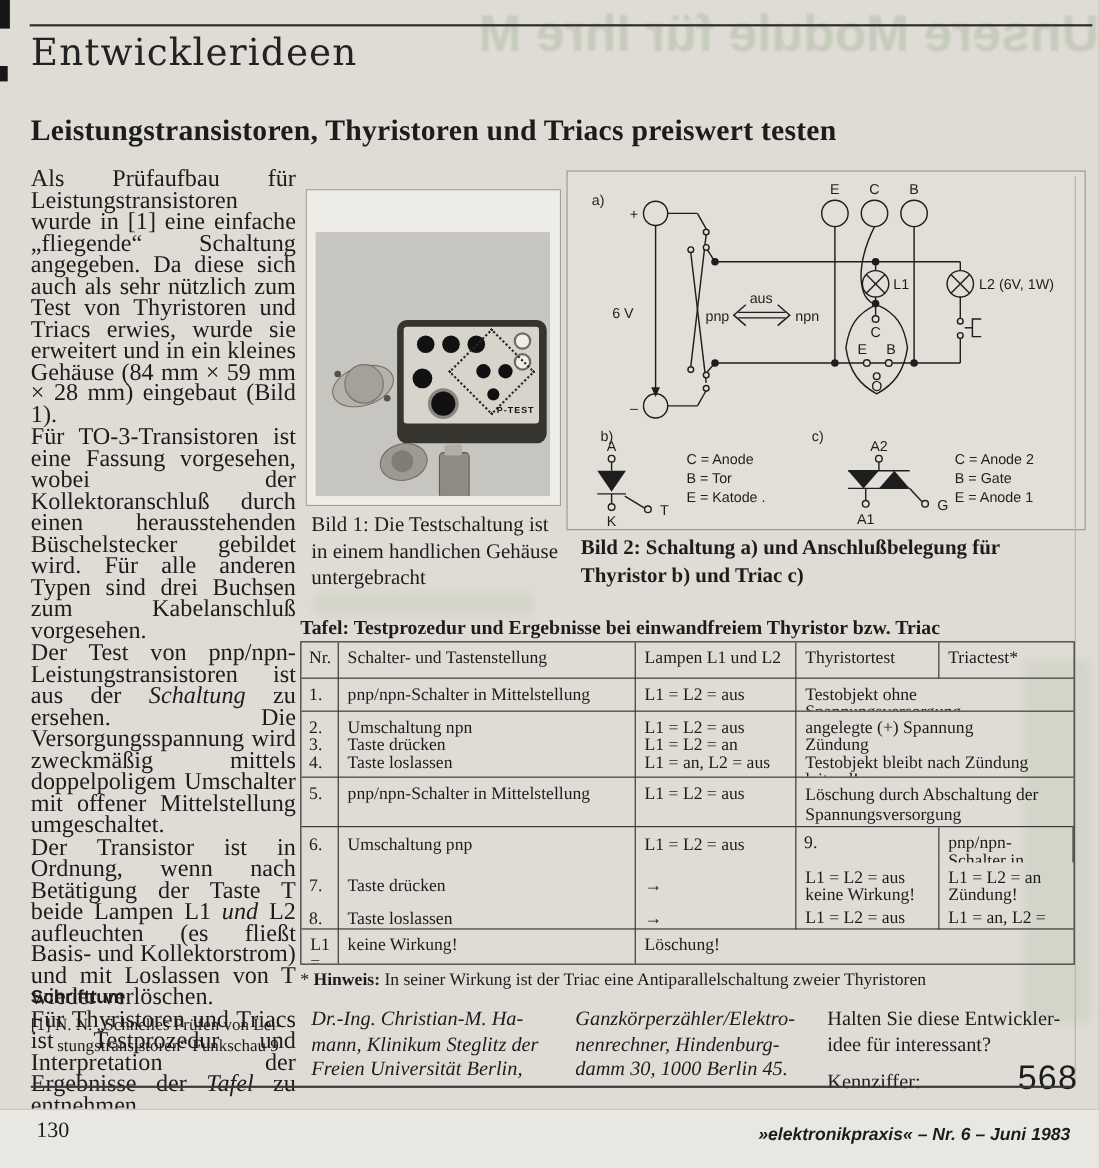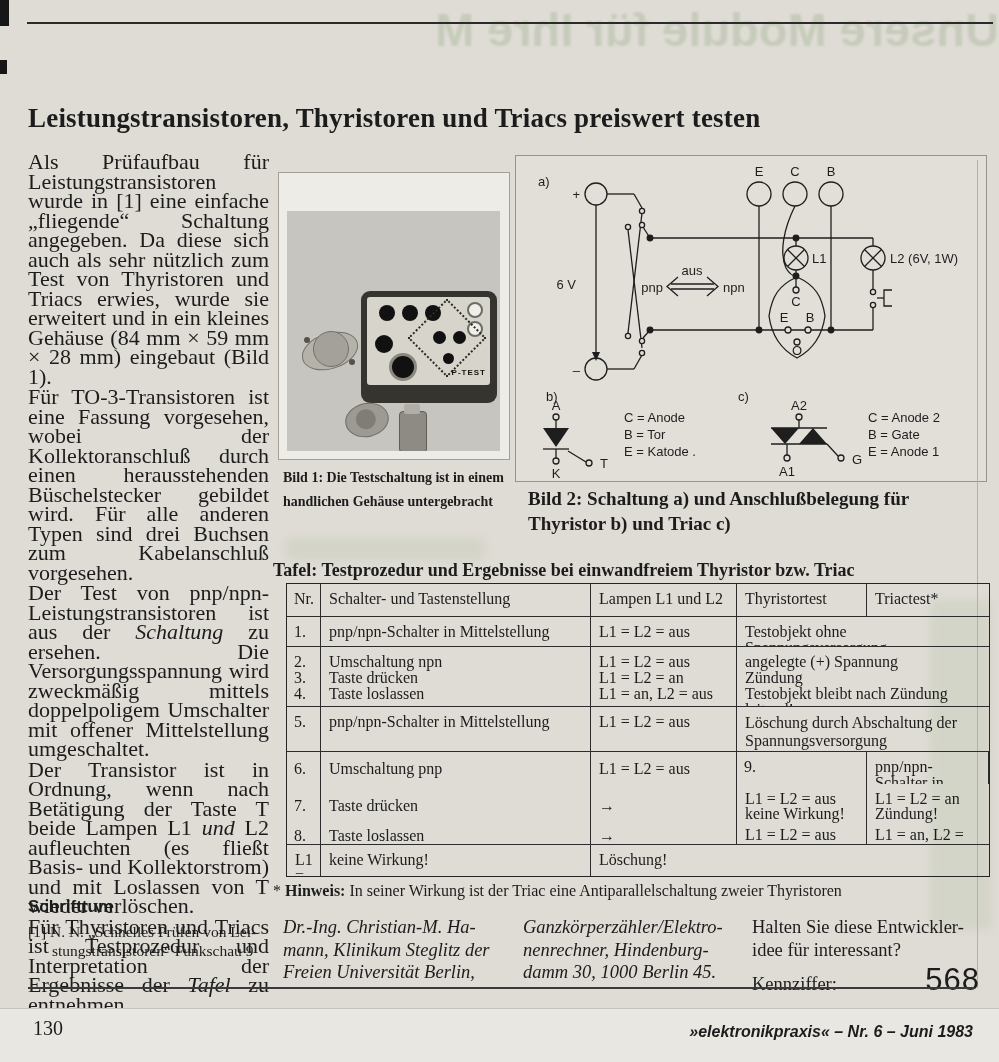--- a/index.html
+++ b/index.html
@@ -37,30 +37,30 @@
       font-size:8px;font-weight:bold;letter-spacing:1px;color:#15150f;}
   #to3{position:absolute;left:14px;top:116px;width:56px;height:44px;}
   #to3 .flange{position:absolute;left:0;top:6px;width:56px;height:34px;background:#b5b2aa;border:1px solid #73716a;border-radius:50%;transform:rotate(-18deg);}
   #to3 .can{position:absolute;left:12px;top:4px;width:34px;height:34px;background:#a3a199;border:1px solid #73716a;border-radius:50%;}
   #to3 .hole1,#to3 .hole2{position:absolute;width:6px;height:6px;border-radius:50%;background:#54524c;}
   #to3 .hole1{left:3px;top:10px;} #to3 .hole2{right:2px;bottom:6px;}
   #small-tr{position:absolute;left:58px;top:192px;width:42px;height:32px;background:#9c9a92;border:1px solid #6e6c65;border-radius:50%;transform:rotate(-12deg);}
   #small-tr .cap{position:absolute;left:10px;top:5px;width:20px;height:20px;background:#7f7d76;border-radius:50%;}
   #plug{position:absolute;left:112px;top:200px;width:26px;height:40px;background:#8d8b84;border:1px solid #5f5d57;border-radius:4px;}
   #plug .cap{position:absolute;left:4px;top:-8px;width:16px;height:10px;background:#b0aea6;border-radius:2px;}
-  #fig1-caption{left:283px;top:466px;width:228px;font-size:14px;font-weight:bold;line-height:24px;}
+  #fig1-caption{left:283px;top:466px;width:228px;font-size:19px;font-weight:normal;line-height:24px;}
   
   #fig2-box{left:515px;top:155px;width:470px;height:325px;background:#e2dfd8;border:1px solid #97948c;}
   #fig2-caption{left:528px;top:486px;width:452px;font-size:19px;font-weight:bold;line-height:25px;}
   #fig2-svg text{font-family:"Liberation Sans",sans-serif;font-size:13px;fill:#1e1e1e;}
   
   #col-rule{left:977px;top:160px;width:1px;height:828px;background:#b3b0a8;}
   
   #table-title{left:273px;top:560px;font-size:18px;font-weight:bold;}
-  #ttable{left:286px;top:583px;width:702px;height:292px;display:grid;border:1.5px solid #242424;
+  #ttable{left:273px;top:583px;width:702px;height:292px;display:grid;border:1.5px solid #242424;
       grid-template-columns:34px 270px 146px 130px 122px;
       grid-template-rows:33px 30px 60px 45px 32px 61px 31px;
       font-size:16px;line-height:16px;background:transparent;}
   .cell{padding:7px 6px 0 8px;overflow:hidden;}
   .br{border-right:1px solid #2c2c2c;} .bb{border-bottom:1px solid #2c2c2c;}
   .c-nr{padding-left:7px;}
   .ml{line-height:16px;} .ml div{margin-top:0;} 
   .gl1{padding-top:2px;} .gl2{margin-top:21px;} .gl3{margin-top:14px;}
   .sub1{line-height:15px;} .sub2{margin-top:6px;}
   #footnote{left:273px;top:882px;width:710px;font-size:16px;}
@@ -86,20 +86,21 @@
     <span>Unsere Module für Ihre M</span>
   </div>
   <div class="abs ghost-blob" style="left:930px;top:600px;width:62px;height:330px;"></div>
   <div class="abs ghost-blob" style="left:285px;top:538px;width:200px;height:22px;"></div>
   <div class="abs ghost-blob" style="left:560px;top:180px;width:260px;height:20px;"></div>
 
   <div class="abs corner-mark" style="left:0;top:0;width:9px;height:26px;"></div>
   <div class="abs corner-mark" style="left:0;top:60px;width:7px;height:14px;"></div>
 
   <div class="abs" id="top-rule"></div>
+  <div class="abs" id="header-title">Entwicklerideen</div>
 
   <h1 class="abs" id="article-title" style="margin:0;">Leistungstransistoren, Thyristoren und Triacs preiswert testen</h1>
 
   <div class="abs" id="left-col">
     <p><span>Als Prüfaufbau für Leistungstransistoren wurde in [1] eine einfache „fliegende“ Schaltung angegeben. Da diese sich auch als sehr nützlich zum Test von Thyristoren und Triacs erwies, wurde sie erweitert und in ein kleines Gehäuse (84 mm × 59 mm × 28 mm) eingebaut (Bild 1).</span></p>
     <p><span>Für TO-3-Transistoren ist eine Fassung vorgesehen, wobei der Kollektoranschluß durch einen herausstehenden Büschelstecker gebildet wird. Für alle anderen Typen sind drei Buchsen zum Kabelanschluß vorgesehen.</span></p>
     <p><span>Der Test von pnp/npn-Leistungstransistoren ist aus der </span><span class="it">Schaltung</span><span> zu ersehen. Die Versorgungsspannung wird zweckmäßig mittels doppelpoligem Umschalter mit offener Mittelstellung umgeschaltet.</span></p>
     <p><span>Der Transistor ist in Ordnung, wenn nach Betätigung der Taste T beide Lampen L1 </span><span class="it">und</span><span> L2 aufleuchten (es fließt Basis- und Kollektorstrom) und mit Loslassen von T wieder verlöschen.</span></p>
     <p><span>Für Thyristoren und Triacs ist Testprozedur und Interpretation der Ergebnisse der </span><span class="it">Tafel</span><span> zu entnehmen.</span></p>
   </div>

